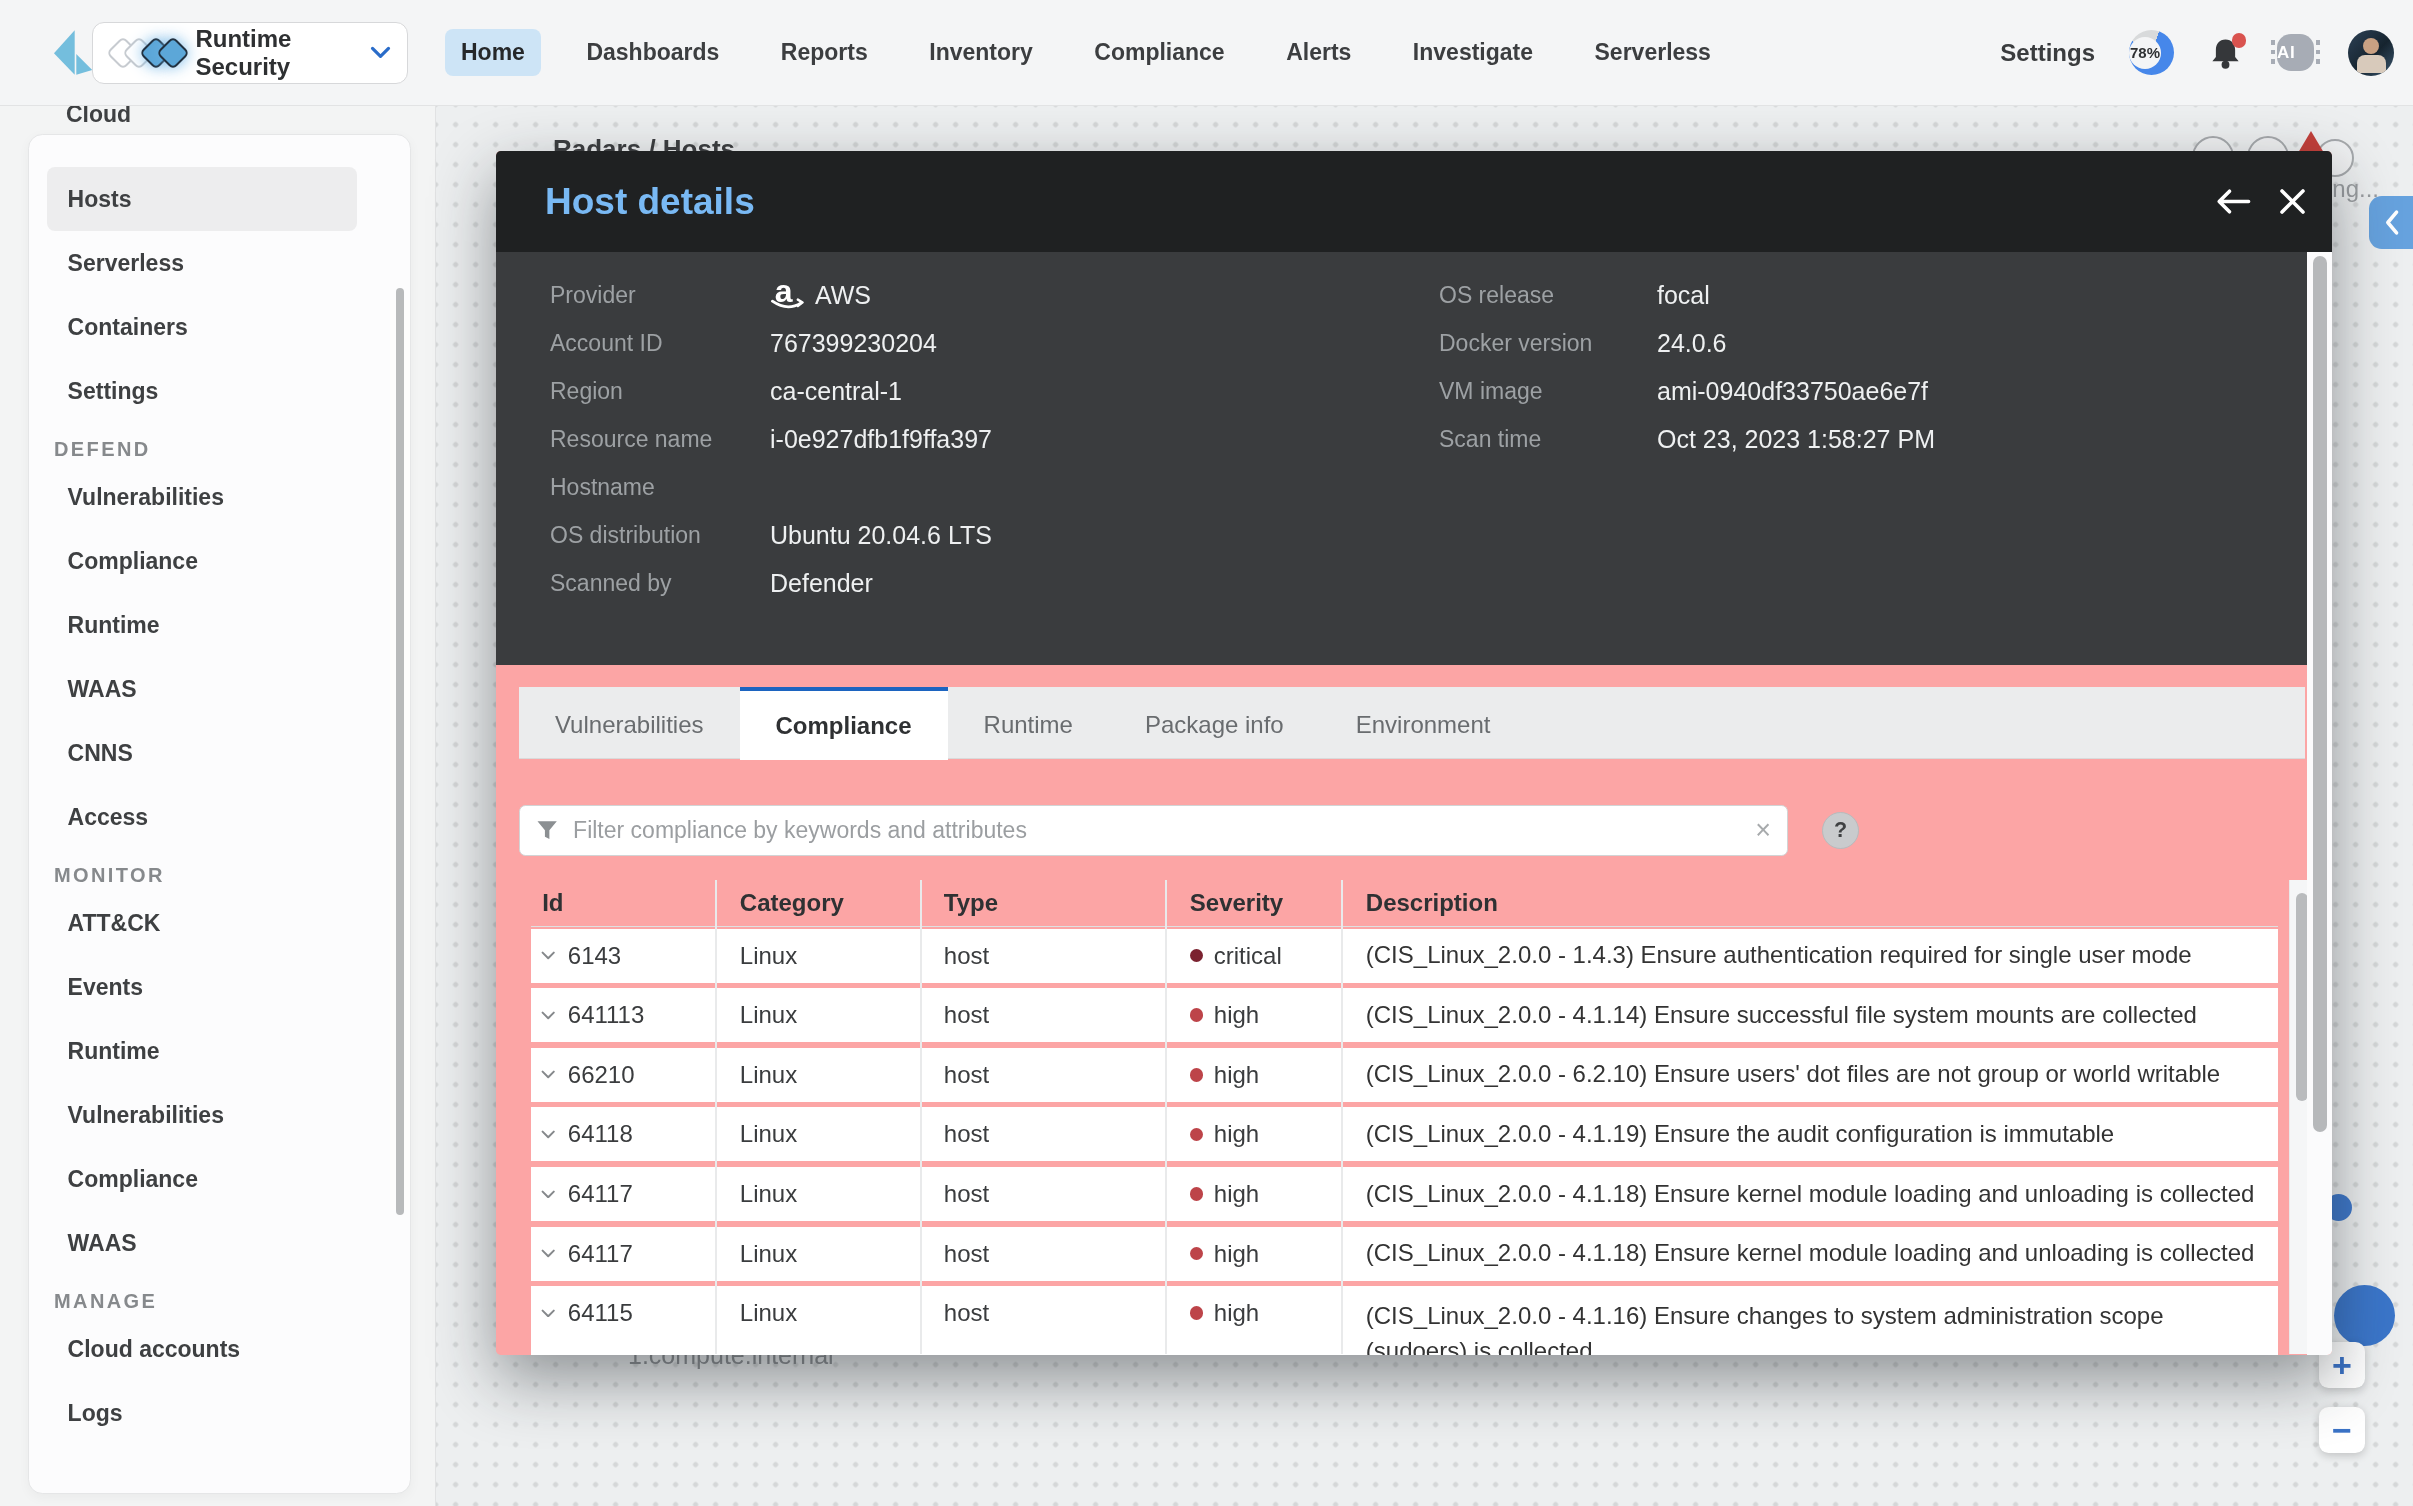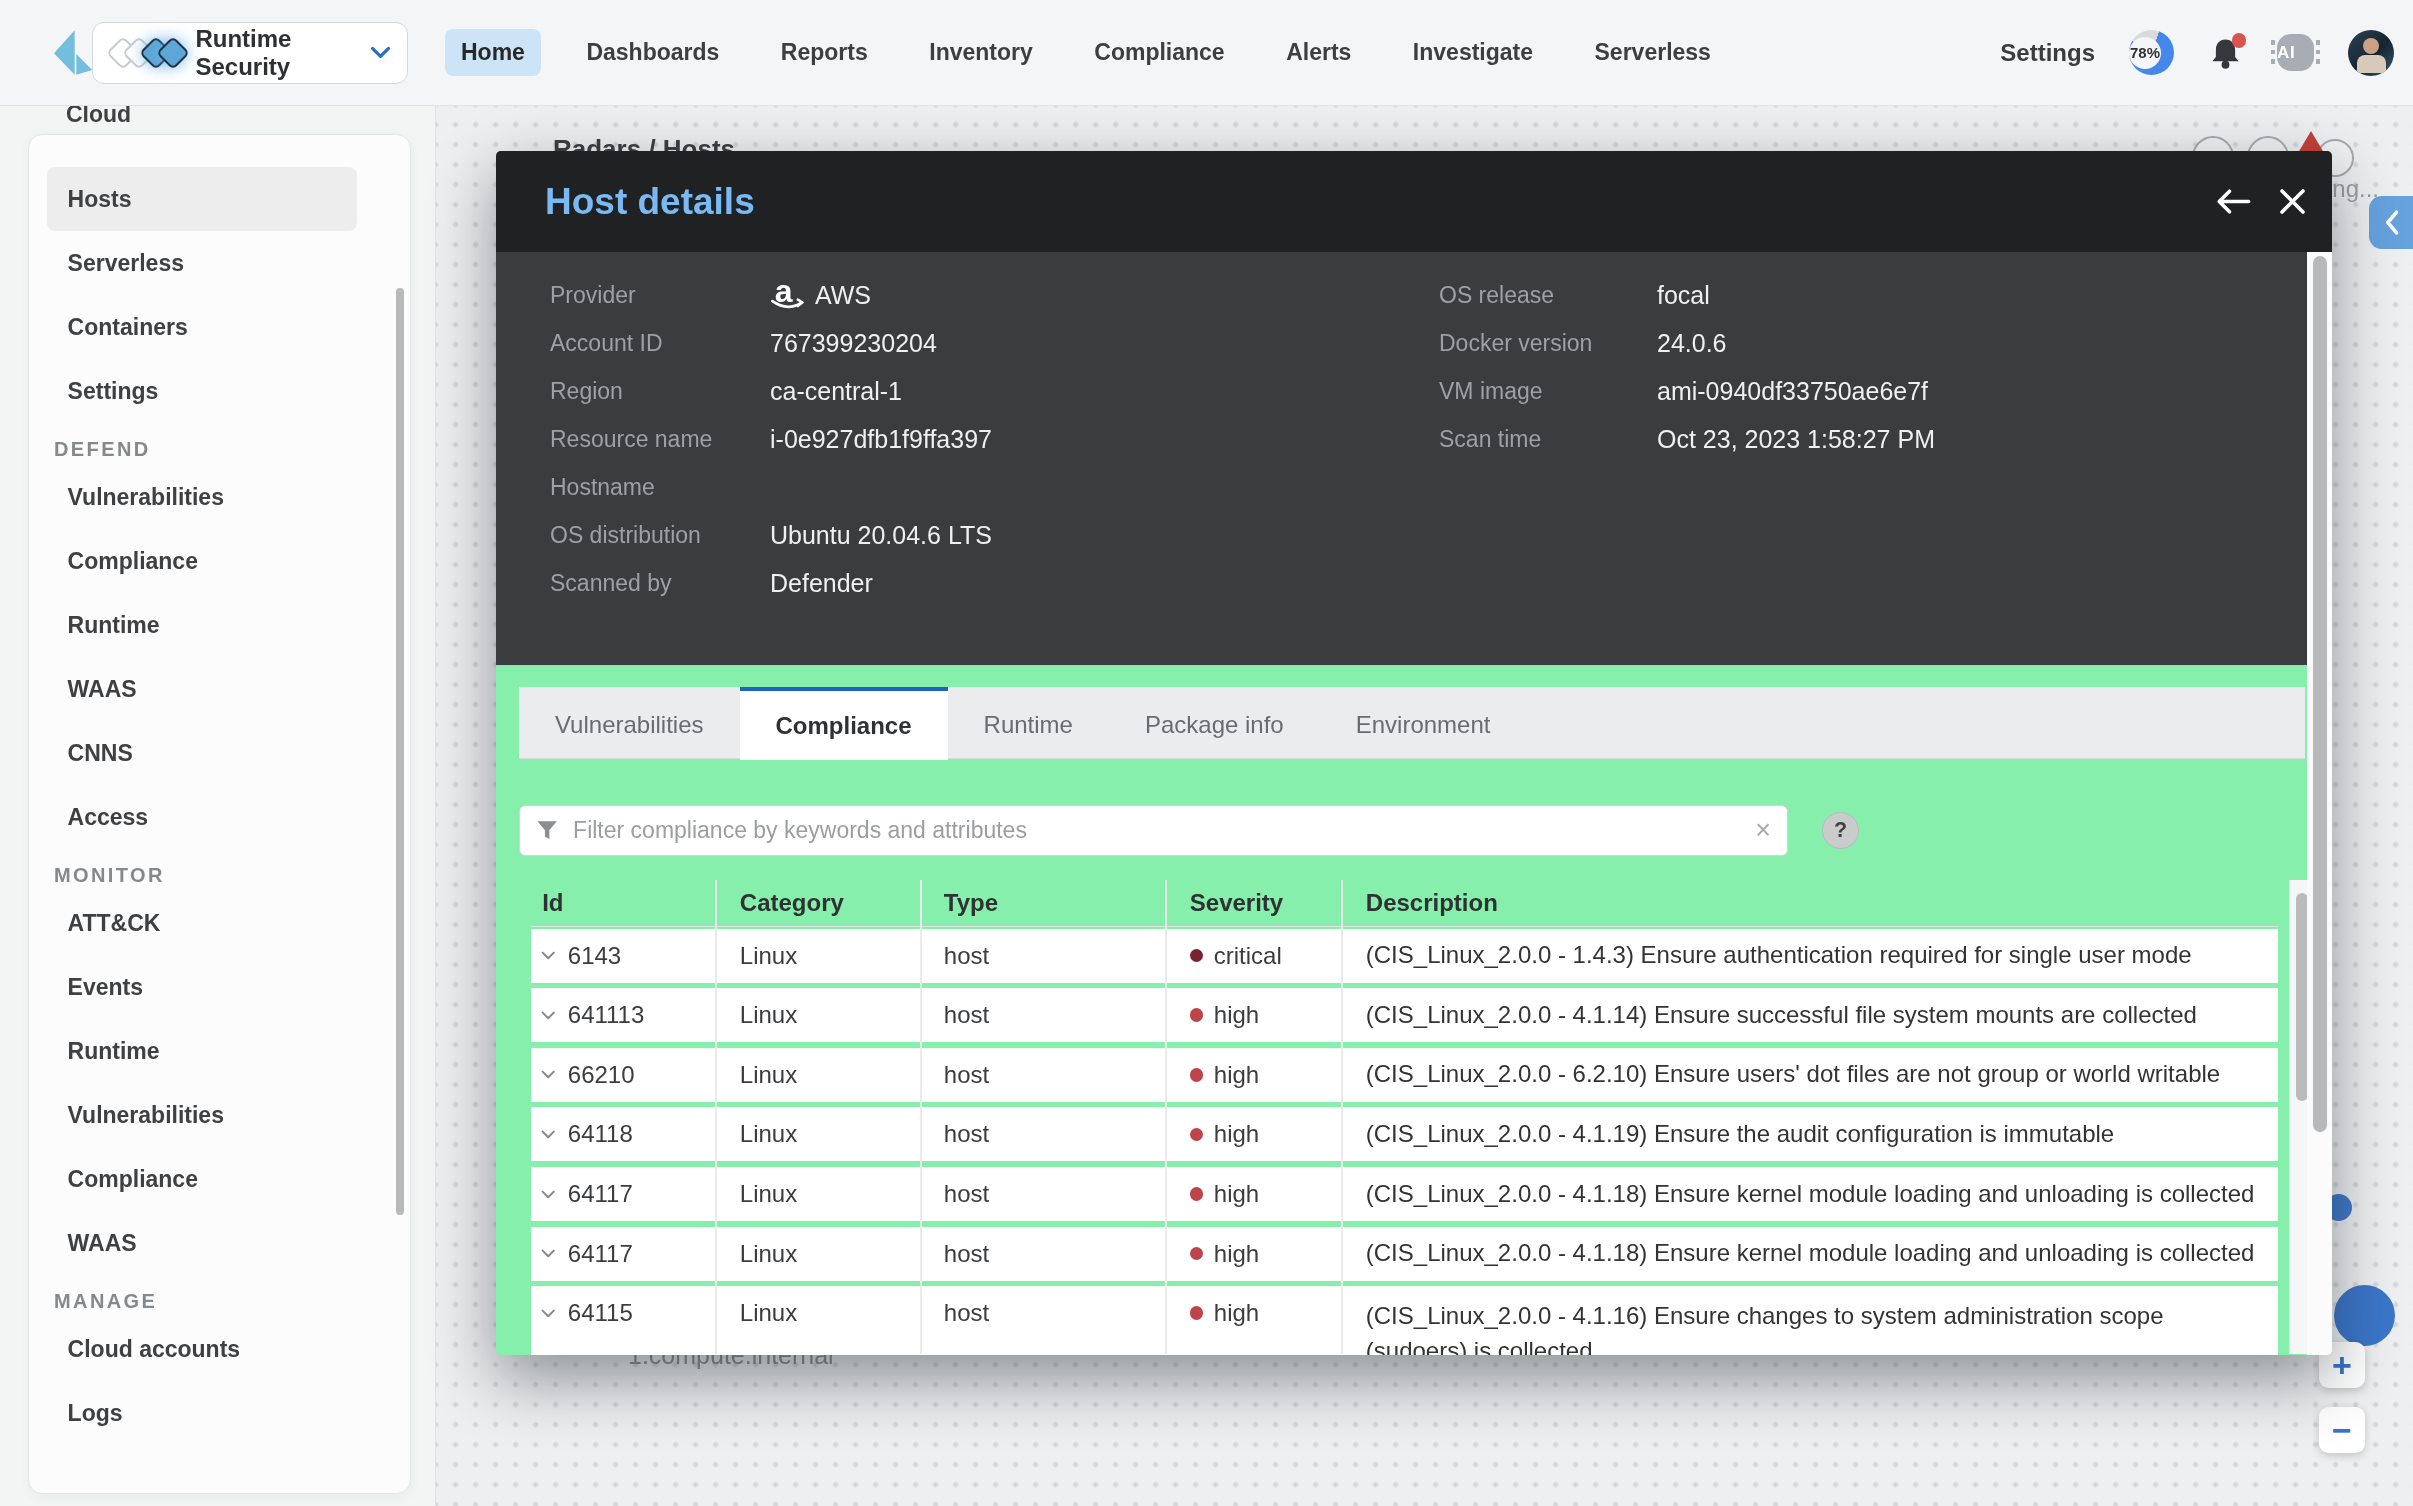--- a/index.html
+++ b/index.html
@@ -53,21 +53,21 @@
   .warn-tri{left:2295px;top:131px;width:0;height:0;border-left:16px solid transparent;border-right:16px solid transparent;border-bottom:27px solid #c23f3a;}
   .defender-frag{left:2327px;top:175px;font-size:24px;color:#9a9da0;white-space:nowrap;}
   .side-tab{left:2369px;top:196px;width:45px;height:53px;border-radius:12.8px 0 0 12.8px;background:#66a2de;display:flex;align-items:center;justify-content:center;z-index:2;}
   .node-frag{left:628px;top:1341px;font-size:25px;color:#8e9194;white-space:nowrap;}
   .blue-bump{left:2325px;top:1194px;width:27px;height:27px;border-radius:50%;background:#3f79cc;}
   .chat-circle{left:2334px;top:1285px;width:61px;height:61px;border-radius:50%;background:#3b76ca;}
   .zoom-btn{width:46px;height:46px;background:#fff;border-radius:9.6px;box-shadow:0 2.4px 8px rgba(0,0,0,.18);display:flex;align-items:center;justify-content:center;font-size:34px;font-weight:700;color:#3a72c6;z-index:3;}
   .zoom-in{left:2319px;top:1342px;} .zoom-out{left:2319px;top:1407px;}
 
   
-  .modal{position:absolute;left:496px;top:151px;width:1836px;height:1204px;background:#86efac;border-radius:4.8px;box-shadow:0 24px 64px rgba(25,30,36,.45);overflow:hidden;z-index:10;}
+  .modal{position:absolute;left:496px;top:151px;width:1836px;height:1204px;background:#fca5a5;border-radius:4.8px;box-shadow:0 24px 64px rgba(25,30,36,.45);overflow:hidden;z-index:10;}
   .m-header{position:absolute;left:0;top:0;width:100%;height:101px;background:#1f2122;display:flex;align-items:center;}
   .m-title{margin-left:49px;font-size:37px;font-weight:600;color:#79b9f4;}
   .m-iconbtn{position:absolute;top:28px;width:45px;height:45px;display:flex;align-items:center;justify-content:center;}
   .m-back{right:76px;} .m-close{right:17px;}
   .m-info{position:absolute;left:0;top:101px;width:100%;height:413px;background:#3a3c3e;box-sizing:border-box;}
   .info-col{position:absolute;top:19px;}
   .info-col.left{left:54px;} .info-col.right{left:943px;}
   .info-row{height:48px;display:flex;align-items:center;}
   .info-label{font-size:23px;color:#9da1a4;}
   .info-col.left .info-label{width:220px;} .info-col.right .info-label{width:218px;}

